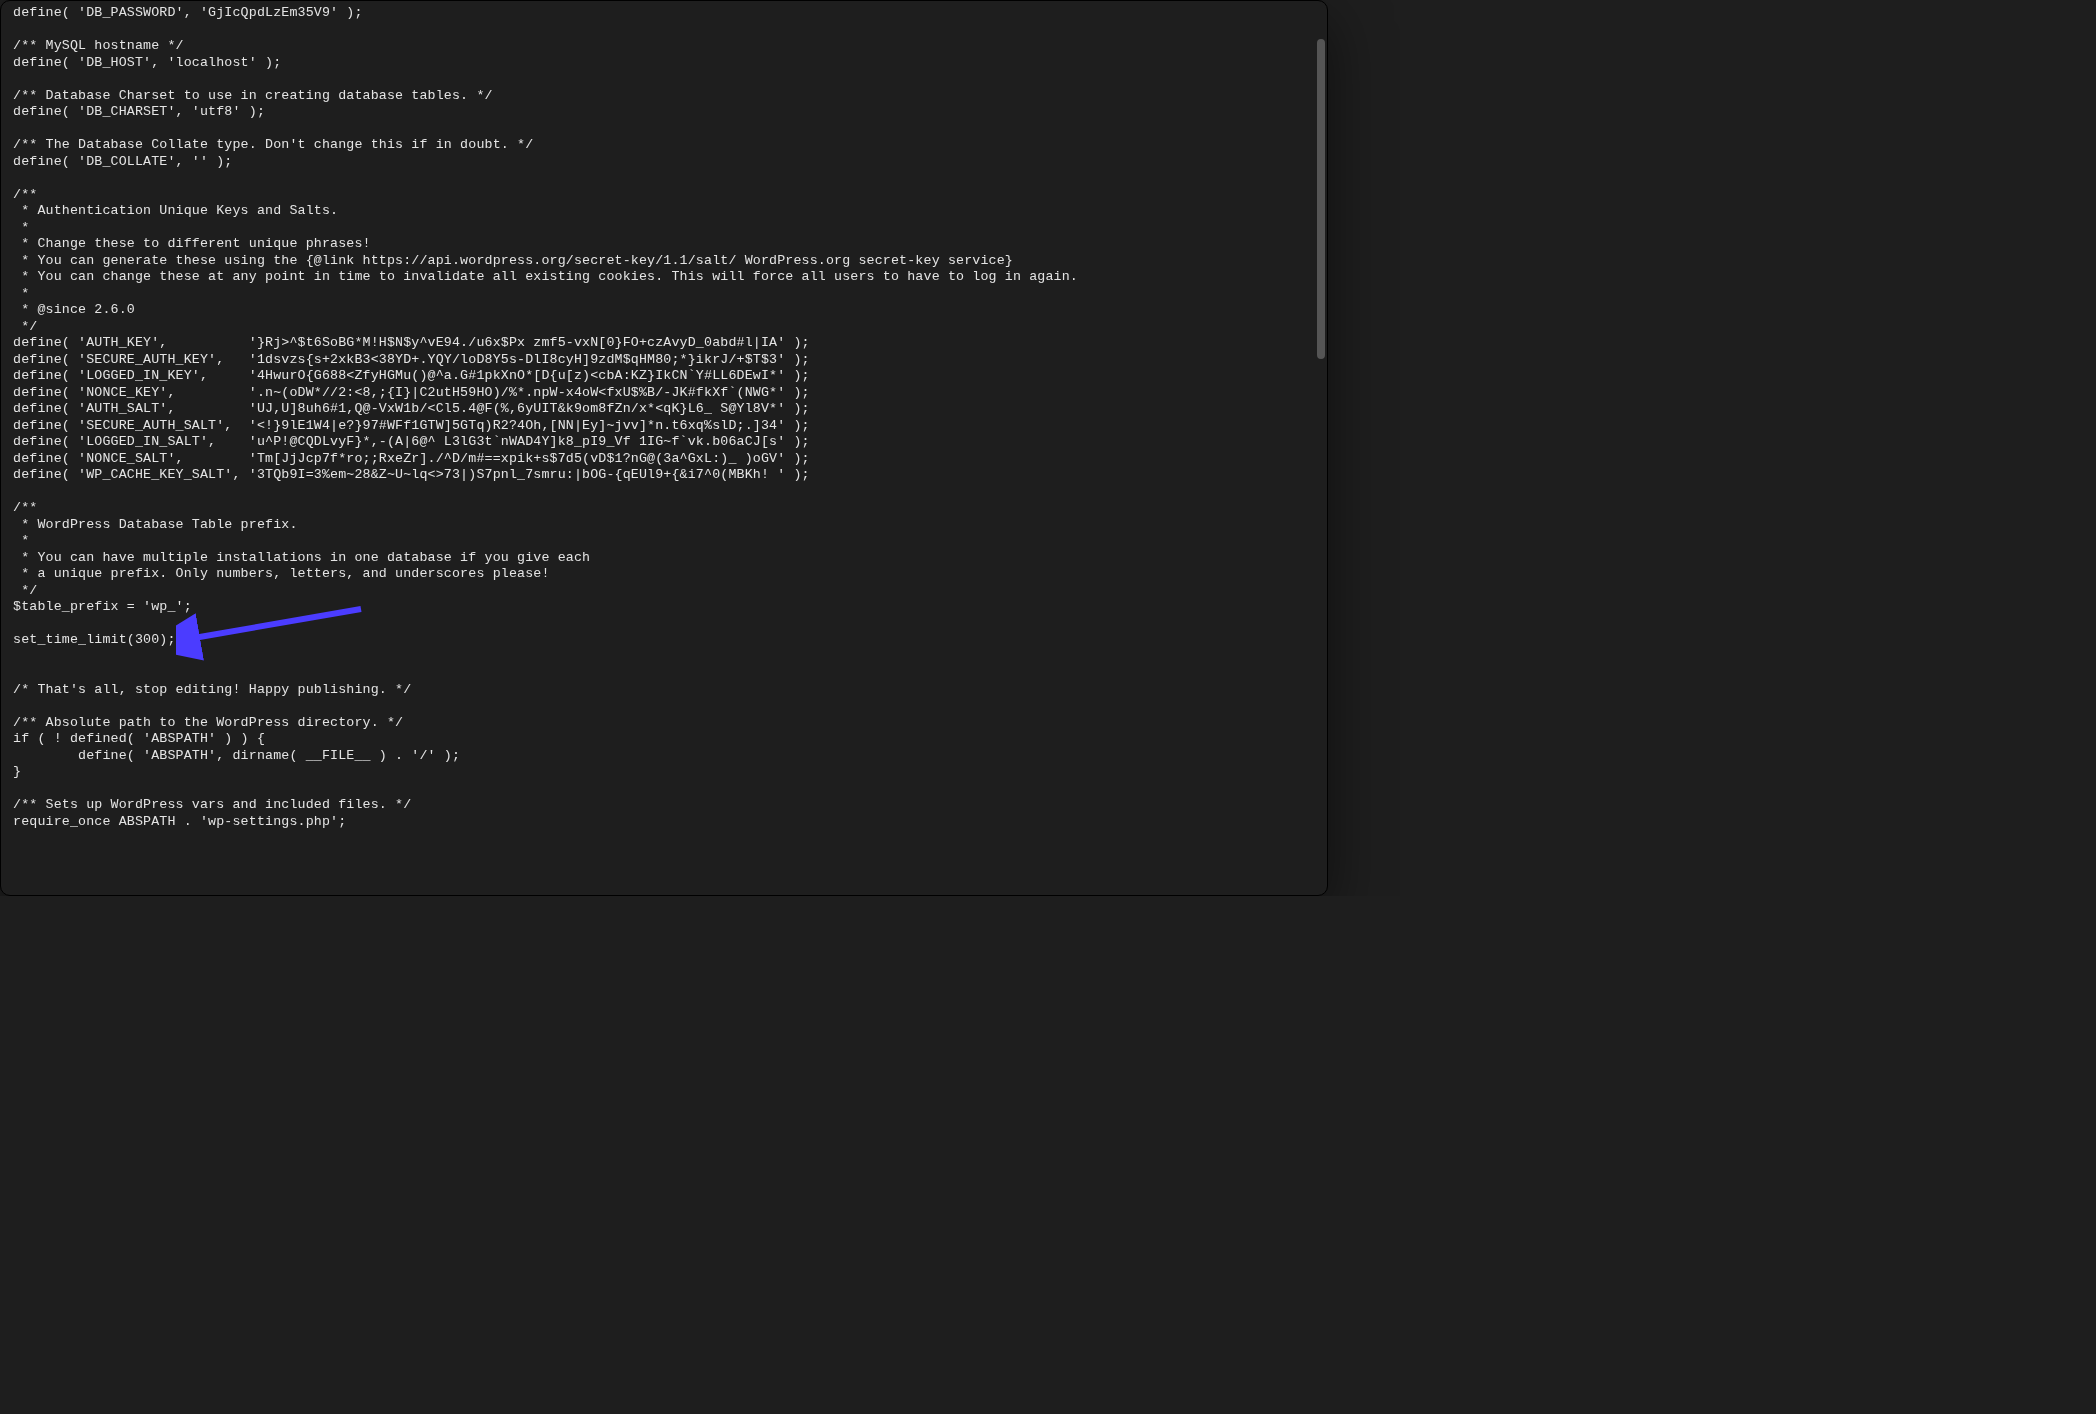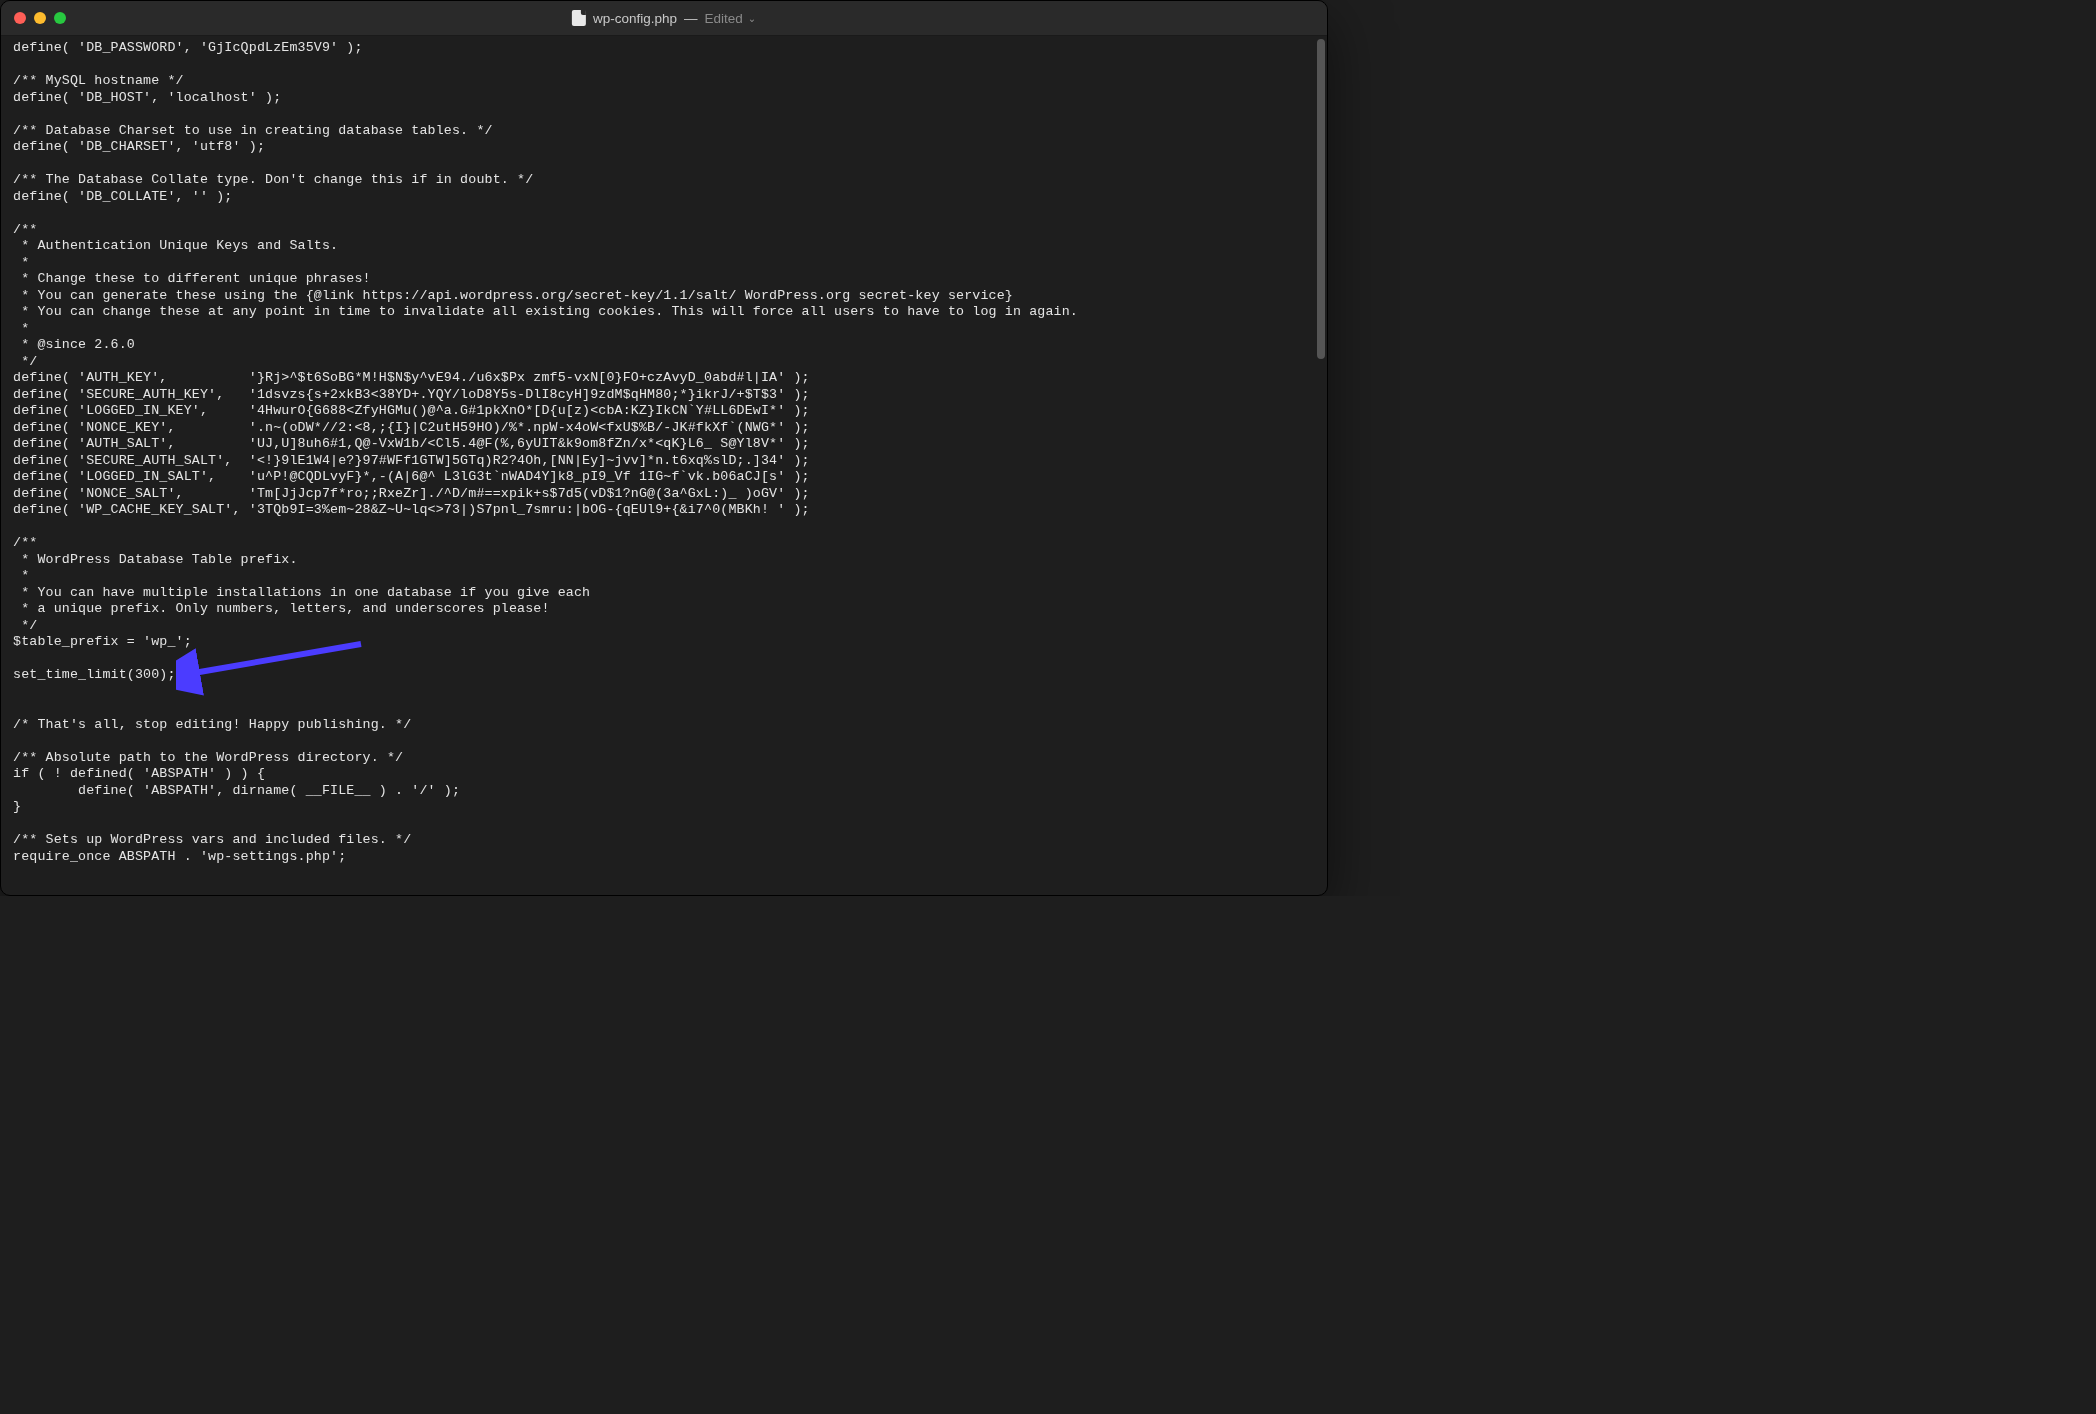--- a/index.html
+++ b/index.html
@@ -103,34 +103,20 @@
     }
     .arrow-annotation {
       position: absolute;
       pointer-events: none;
     }
   </style>
 </head>
 <body>
 
 <div class="window">
-  <div class="titlebar">
-    <div class="traffic-lights">
-      <div class="traffic-light tl-red"></div>
-      <div class="traffic-light tl-yellow"></div>
-      <div class="traffic-light tl-green"></div>
-    </div>
-    <div class="title-center">
-      <div class="file-icon"></div>
-      <span>wp-config.php</span>
-      <span>—</span>
-      <span class="edited">Edited</span>
-      <span class="chevron">⌄</span>
-    </div>
-  </div>
 
   <div class="editor"><span>define( 'DB_PASSWORD', 'GjIcQpdLzEm35V9' );</span>
 <span></span>
 <span>/** MySQL hostname */</span>
 <span>define( 'DB_HOST', 'localhost' );</span>
 <span></span>
 <span>/** Database Charset to use in creating database tables. */</span>
 <span>define( 'DB_CHARSET', 'utf8' );</span>
 <span></span>
 <span>/** The Database Collate type. Don't change this if in doubt. */</span>

